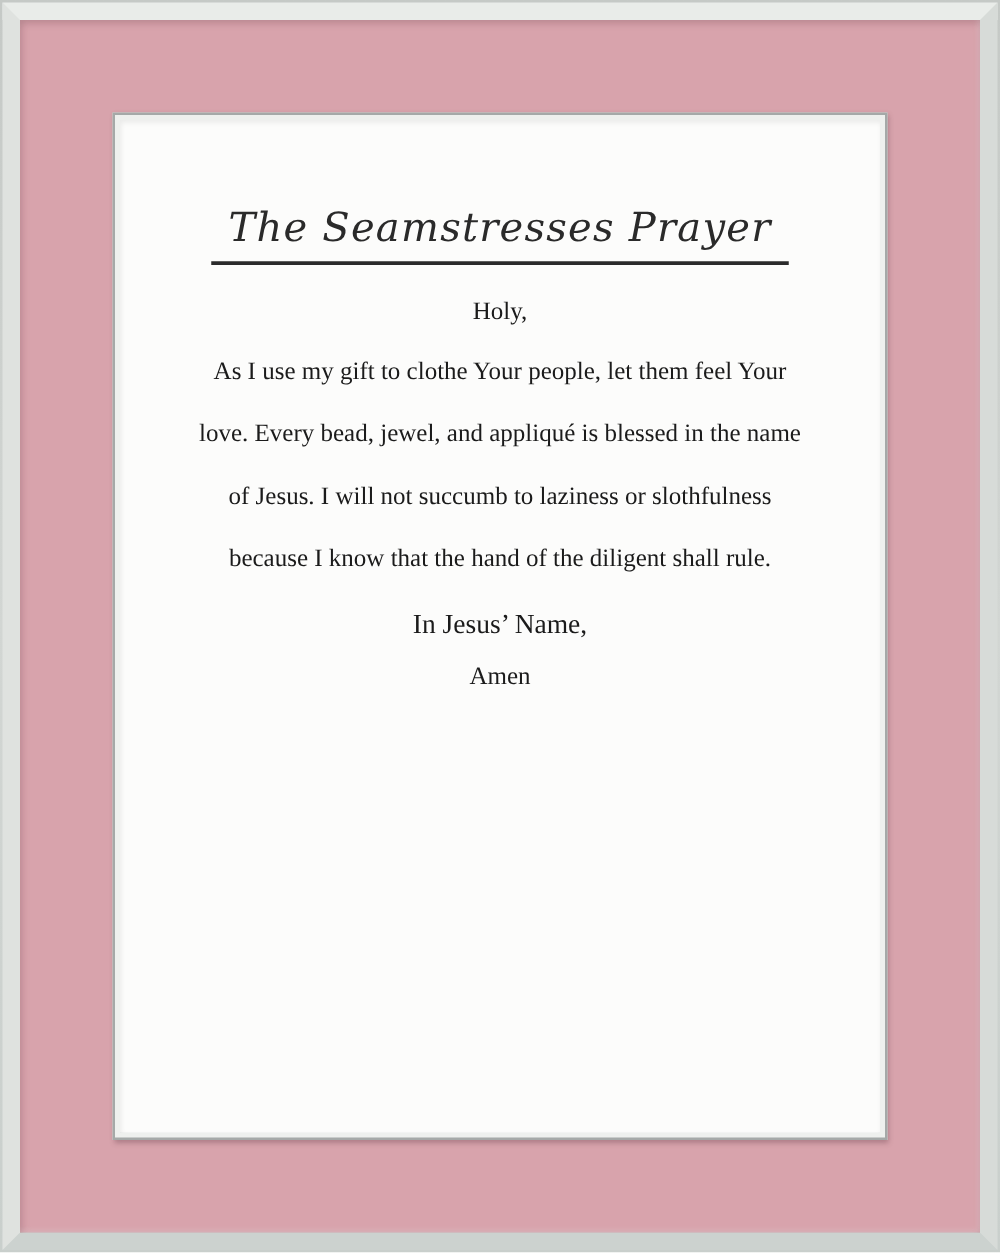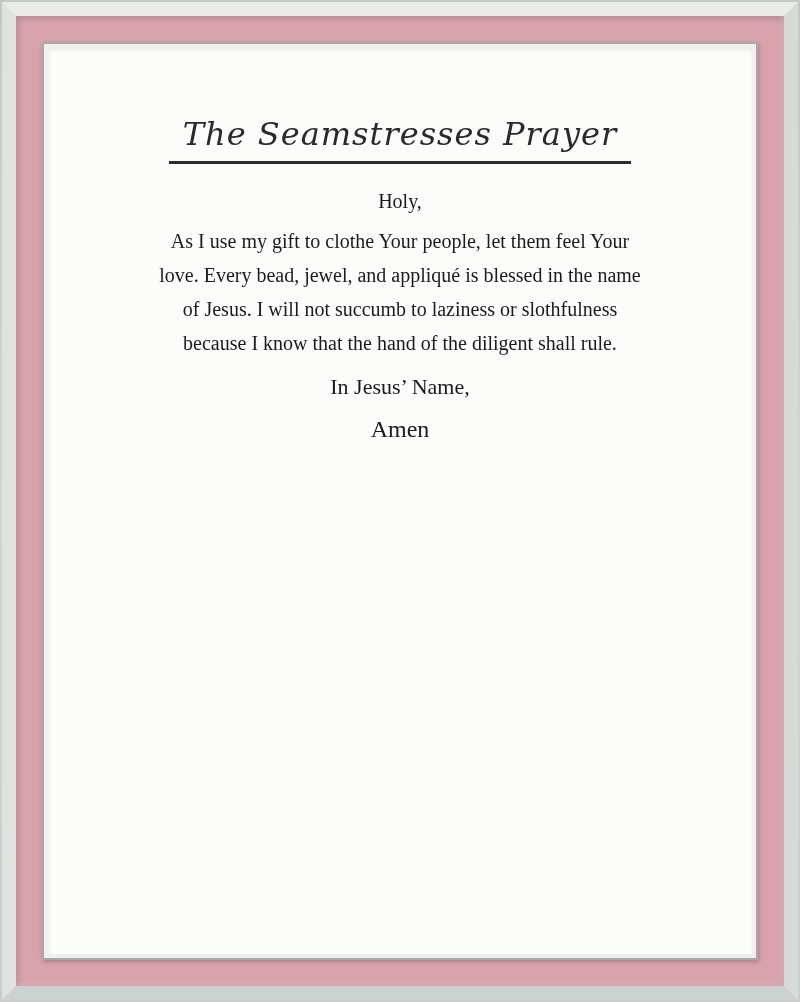--- a/index.html
+++ b/index.html
@@ -28,21 +28,21 @@
     border: 14px solid #dde1de;
     border-top-color: #e9ece9;
     border-left-color: #dfe2df;
     border-right-color: #d7dbd8;
     border-bottom-color: #ccd2cf;
   }
   .mat {
     box-sizing: border-box;
     width: 100%;
     height: 100%;
-    padding: 26px;
+    padding: 74px;
     background: #d8a3ac;
     box-shadow: inset 0 3px 6px rgba(95, 55, 65, 0.20),
                 inset 3px 0 5px rgba(95, 55, 65, 0.10),
                 inset -2px -2px 4px rgba(255, 255, 255, 0.25);
   }
   .fillet {
     box-sizing: border-box;
     width: 100%;
     height: 100%;
     border: 2px solid #a5a9a8;
@@ -78,31 +78,31 @@
     border-bottom: 3px solid #2b2b2b;
     padding: 0 14px 5px 14px;
   }
   .salutation {
     font-size: 20px;
     line-height: 38px;
     margin: 0 0 4px 0;
   }
   .para {
     font-size: 20px;
-    line-height: 34px;
+    line-height: 50px;
     margin: 0 0 4px 0;
     white-space: pre-line;
   }
   .closing {
     font-size: 22px;
     line-height: 38px;
     margin: 8px 0 4px 0;
   }
   .amen {
-    font-size: 24px;
+    font-size: 20px;
     line-height: 38px;
     margin: 0;
   }
 </style>
 </head>
 <body>
 
 <div class="stage">
   <div class="frame-outer">
     <div class="frame-metal">

